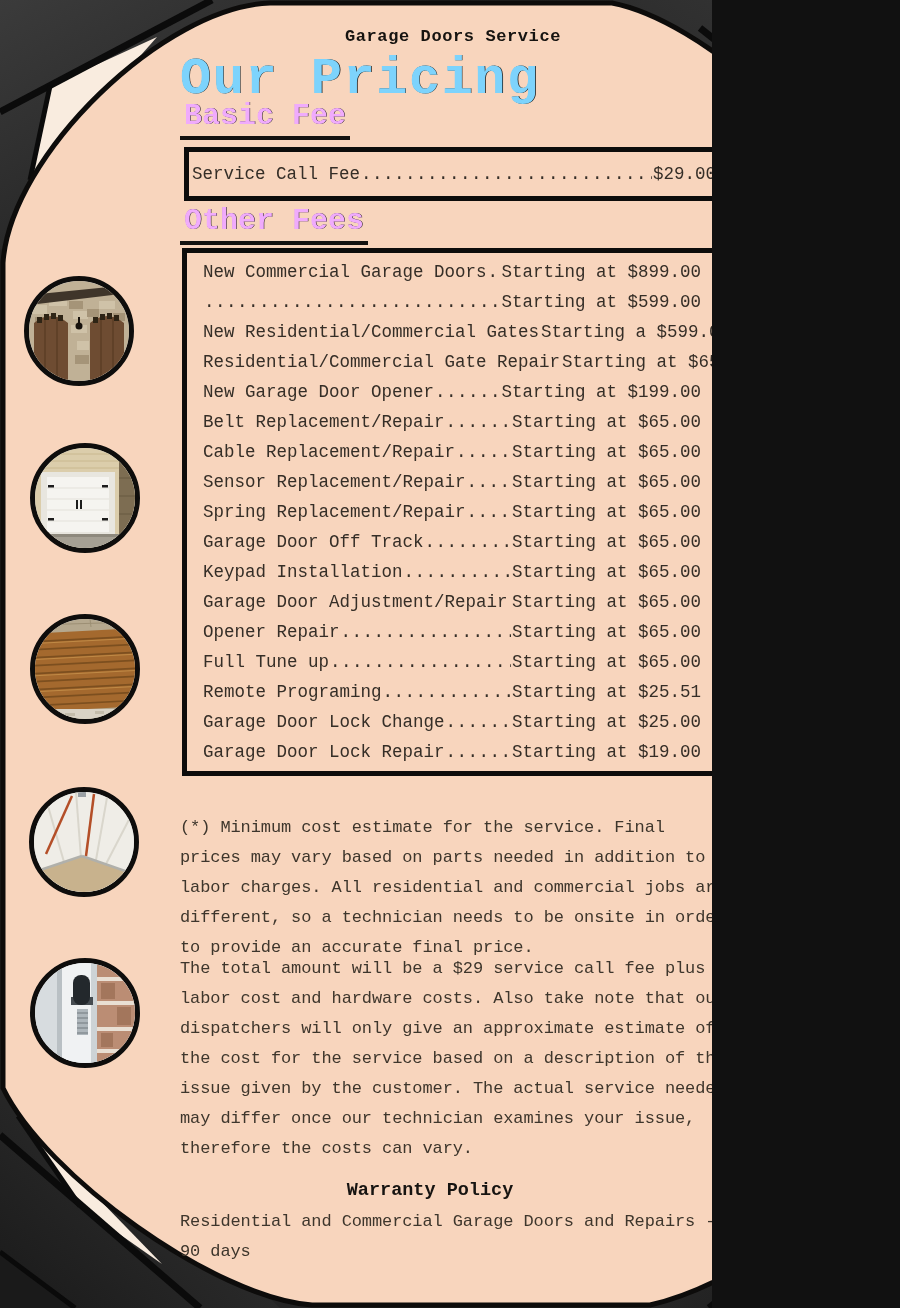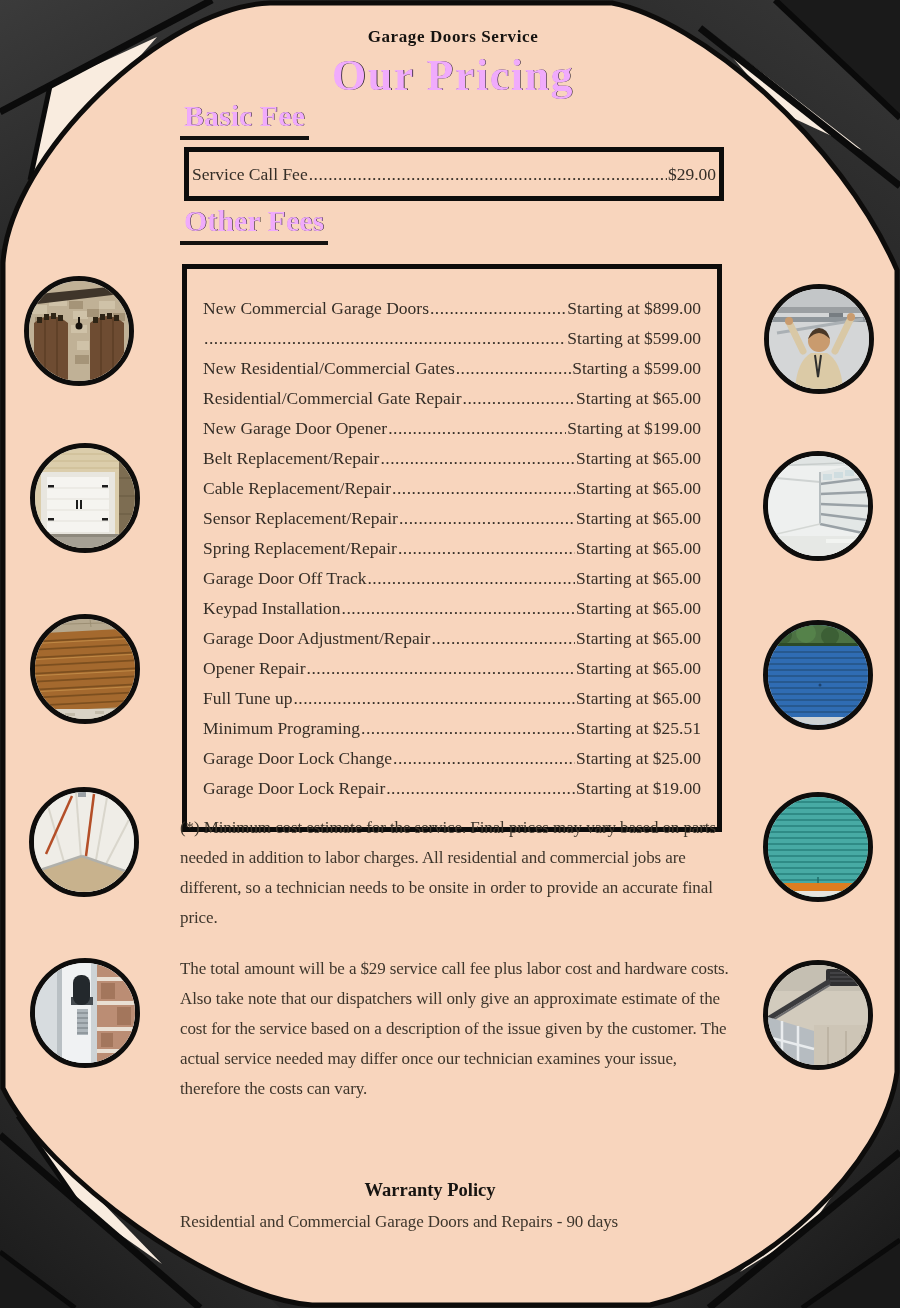--- a/index.html
+++ b/index.html
@@ -1,33 +1,33 @@
 <!DOCTYPE html>
 <html><head>
 <meta charset="utf-8">
 <style>
   html,body{margin:0;padding:0;background:#111;}
-  .sheet{position:relative;width:900px;height:1308px;overflow:hidden;
-         font-family:Liberation Serif, serif;}
+  .sheet{position:relative;width:712px;height:1308px;overflow:hidden;
+         font-family:Liberation Mono, monospace;}
   .bg{position:absolute;left:0;top:0;}
   .content{position:absolute;left:180px;top:0;width:546px;height:1308px;}
   .brand{position:absolute;top:27px;left:0;right:0;text-align:center;
          font-size:17px;font-weight:bold;letter-spacing:.6px;color:#161310;}
-  .title{position:absolute;top:50px;left:0;right:0;text-align:center;
-         font-size:44px;font-weight:bold;letter-spacing:1.5px;color:#f0abfc;
+  .title{position:absolute;top:50px;left:0;right:0;text-align:left;
+         font-size:52px;font-weight:bold;letter-spacing:1.5px;color:#7dd3fc;
          text-shadow:.6px 0 #131110;}
   .sechead{position:absolute;left:0;right:0;
          font-size:30px;font-weight:bold;color:#f0abfc;text-shadow:.5px 0 #131110;}
   .h-basic{top:99px;}
   .h-other{top:204px;}
   .sechead .u{display:inline-block;border-bottom:4px solid #141210;padding:0 4px 3px 4px;}
   .feebox{position:absolute;border:5px solid #0d0c0b;box-sizing:border-box;
           color:#352e27;font-size:17.5px;}
   .box-basic{top:147px;left:4px;width:540px;height:54px;display:flex;align-items:center;padding:0 3px;}
-  .box-other{top:264px;left:2px;width:540px;padding:24px 16px;}
+  .box-other{top:248px;left:2px;width:540px;padding:4px 16px;}
   .feerow{display:flex;align-items:baseline;width:100%;line-height:30px;white-space:nowrap;}
   .feerow .dots{flex:1;overflow:hidden;letter-spacing:.5px;margin:0 1px;}
   .note{position:absolute;left:0;width:552px;margin:0;font-size:17px;line-height:30px;
         color:#3e362c;letter-spacing:-0.1px;}
   .p1{top:813px;}
   .p2{top:954px;}
   .p3{top:1207px;}
   .subhead{position:absolute;left:0;width:500px;text-align:center;font-size:18.5px;
            font-weight:bold;color:#171411;}
   .sub1{top:957px;}
@@ -476,21 +476,21 @@
           <span class="price">Starting at $65.00</span>
         </div>
 
         <div class="feerow">
           <span class="lbl">Full Tune up</span>
           <span class="dots">................................................................................................................................................................</span>
           <span class="price">Starting at $65.00</span>
         </div>
 
         <div class="feerow">
-          <span class="lbl">Minimum Programing</span>
+          <span class="lbl">Remote Programing</span>
           <span class="dots">................................................................................................................................................................</span>
           <span class="price">Starting at $25.51</span>
         </div>
 
         <div class="feerow">
           <span class="lbl">Garage Door Lock Change</span>
           <span class="dots">................................................................................................................................................................</span>
           <span class="price">Starting at $25.00</span>
         </div>
 

